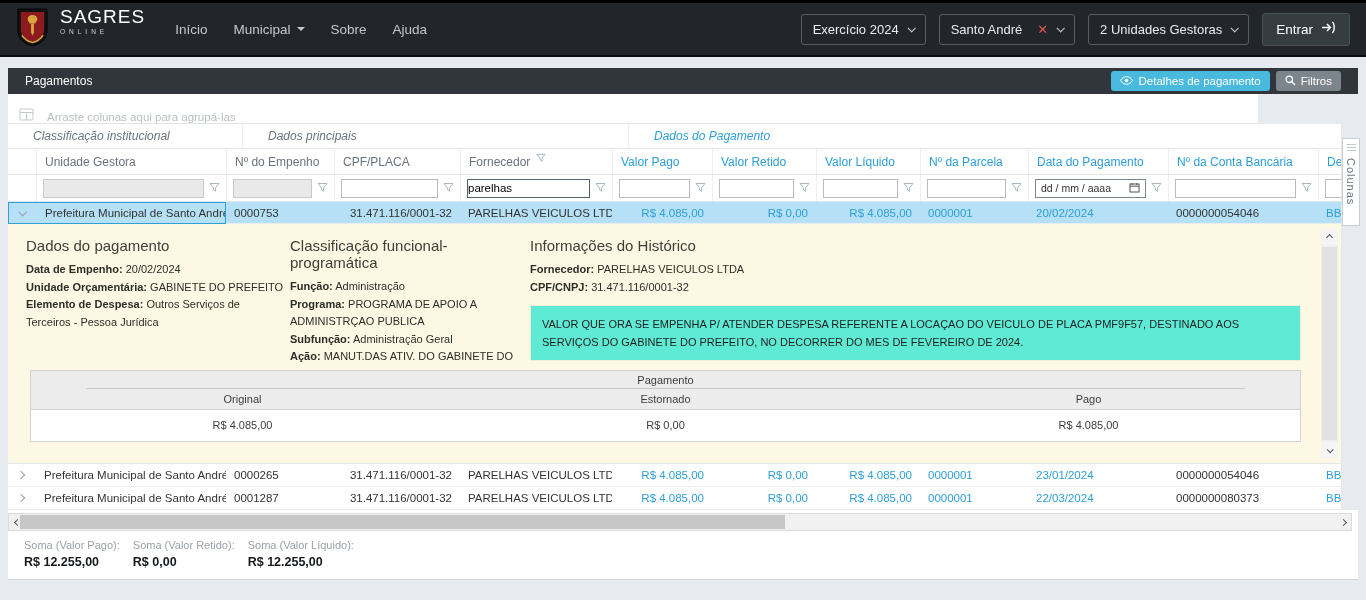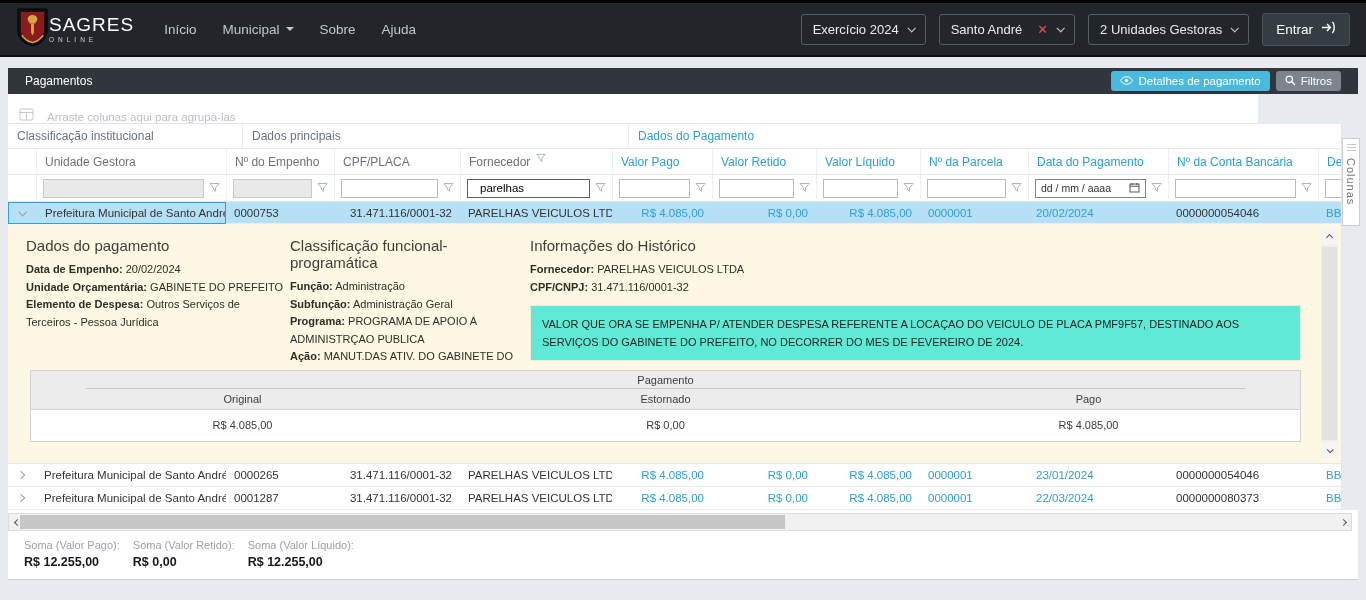--- a/index.html
+++ b/index.html
@@ -2,21 +2,21 @@
 <html><head>
 <meta charset="utf-8">
 <style>
   * { margin:0; padding:0; box-sizing:border-box; }
   html,body { width:1366px; height:600px; overflow:hidden; }
   body { font-family:"Liberation Sans","DejaVu Sans",sans-serif; background:#e7ebef; position:relative; }
 
   
   .navbar { position:absolute; top:0; left:0; width:1366px; height:57px; background:#22262b;
             border-top:3px solid #000; border-bottom:2px solid #0a0c0d; display:flex; align-items:center; padding:0 16px; }
-  .brand { display:flex; align-items:center; }
+  .brand { display:flex; align-items:flex-start; gap:11px; }
   .brand-txt { display:flex; flex-direction:column; line-height:1; }
   .brand-title { color:#fff; font-size:19px; letter-spacing:1px; font-weight:500; }
   .brand-sub { color:#cfd4d8; font-size:6.5px; letter-spacing:4px; margin-top:3px; }
   .nav-links { display:flex; gap:26px; margin-left:30px; }
   .nav-links a { color:#c2c8cd; font-size:13.5px; text-decoration:none; display:flex; align-items:center; gap:6px; }
   .caret { width:0; height:0; border-left:4px solid transparent; border-right:4px solid transparent; border-top:4px solid #c2c8cd; display:inline-block; }
   .nav-right { margin-left:auto; display:flex; align-items:center; gap:13px; }
   .nav-select { height:31px; border:1px solid #575f66; border-radius:3px; color:#e9ebed; font-size:13px;
                 display:flex; align-items:center; padding:0 11px; gap:9px; cursor:pointer; }
   .chev { display:inline-block; width:6px; height:6px; border-right:1.6px solid #ccd2d6; border-bottom:1.6px solid #ccd2d6; }
@@ -44,31 +44,31 @@
 
   
   .grid { position:absolute; left:8px; top:124px; width:1334px; background:#fff; overflow:hidden; border-right:1px solid #e4e7ea; }
   .grow { display:flex; width:1350px; }
   .cell { display:flex; align-items:center; padding:0 8px; overflow:hidden; white-space:nowrap; flex-shrink:0; }
   .c0{width:28px; padding:0 0 0 10px;} .c1{width:190px;} .c2{width:108px;}
   .c3{width:126px; justify-content:flex-end;} .c4{width:152px;}
   .c5{width:100px; justify-content:flex-end;} .c6{width:104px; justify-content:flex-end;}
   .c7{width:104px; justify-content:flex-end;} .c8{width:108px;} .c9{width:140px;} .c10{width:150px;} .c11{width:40px;}
   .band { height:25px; border-bottom:1px solid #e4e7ea; color:#6a737d; font-size:12px; }
-  .band .bc { display:flex; align-items:center; padding:0 9px; border-left:1px solid #e9ecee; flex-shrink:0; }
+  .band .bc { display:flex; align-items:center; padding:0 25px; border-left:1px solid #e9ecee; flex-shrink:0;font-style:italic; }
   .band .bc:first-child { border-left:none; }
   .b0{width:218px;} .b1{width:386px;margin-left:16px;} .b2{width:746px;}
   .head { height:26px; border-bottom:1px solid #e4e7ea; color:#6a737d; font-size:12px; }
   .head .cell { justify-content:flex-start; border-left:1px solid #edf0f2; gap:6px; }
   .head .cell:first-child { border-left:none; }
   .accent { color:#2e9ed6 !important; }
   .frow { height:27px; border-bottom:1px solid #e4e7ea; }
   .frow .cell { border-left:1px solid #edf0f2; gap:5px; padding:0 6px; }
   .frow .cell:first-child { border-left:none; }
-  .finput { height:19px; border:1px solid #b6bcc2; background:#fff; width:100%; font-size:11px; padding:0 12px;
+  .finput { height:19px; border:1px solid #b6bcc2; background:#fff; width:100%; font-size:11px; padding:0 0;
             font-family:inherit; color:#000; min-width:0; }
   .finput.disabled { background:#e9e9e9; border-color:#c6cacd; }
   .finput.active { border-color:#55606a; font-size:11.5px; }
   .date-box { height:19px; border:1px solid #7c858d; background:#fff; flex:1; display:flex; align-items:center;
               justify-content:space-between; padding:0 5px; font-size:10.5px; color:#333; min-width:0; }
   .drow { height:22px; font-size:11.5px; color:#333; border-bottom:1px solid #eaecee; cursor:pointer; }
   .drow.alt { height:23px; }
   .drow .chev { border-color:#95a0aa; }
   .sel { background:#b5e0f5; }
   .focus-cell { display:flex; height:22px; border:1px solid #2f9fd6; }
@@ -357,22 +357,22 @@
   <div class="detail">
     <div class="d-col1">
       <div class="d-title">Dados do pagamento</div>
       <div class="field"><b>Data de Empenho:</b> <span>20/02/2024</span></div>
       <div class="field"><b>Unidade Orçamentária:</b> <span>GABINETE DO PREFEITO</span></div>
       <div class="field"><b>Elemento de Despesa:</b> <span>Outros Serviços de Terceiros - Pessoa Jurídica</span></div>
     </div>
     <div class="d-col2">
       <div class="d-title">Classificação funcional-programática</div>
       <div class="field"><b>Função:</b> <span>Administração</span></div>
+      <div class="field"><b>Programa:</b> <span>PROGRAMA DE APOIO A ADMINISTRÇAO PUBLICA</span></div>
       <div class="field"><b>Subfunção:</b> <span>Administração Geral</span></div>
-      <div class="field"><b>Programa:</b> <span>PROGRAMA DE APOIO A ADMINISTRÇAO PUBLICA</span></div>
       <div class="field"><b>Ação:</b> <span>MANUT.DAS ATIV. DO GABINETE DO PREFEITO</span></div>
     </div>
     <div class="d-col3">
       <div class="d-title">Informações do Histórico</div>
       <div class="field"><b>Fornecedor:</b> <span>PARELHAS VEICULOS LTDA</span></div>
       <div class="field"><b>CPF/CNPJ:</b> <span>31.471.116/0001-32</span></div>
       <div class="hist-box">VALOR QUE ORA SE EMPENHA P/ ATENDER DESPESA REFERENTE A LOCAÇAO DO VEICULO DE PLACA PMF9F57, DESTINADO AOS SERVIÇOS DO GABINETE DO PREFEITO, NO DECORRER DO MES DE FEVEREIRO DE 2024.</div>
     </div>
     <div class="pay-table">
       <div class="pt-title">Pagamento</div>

